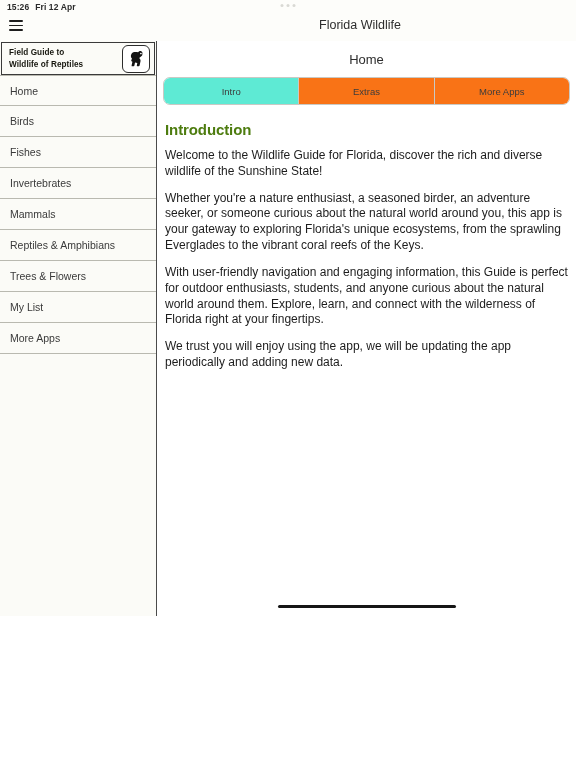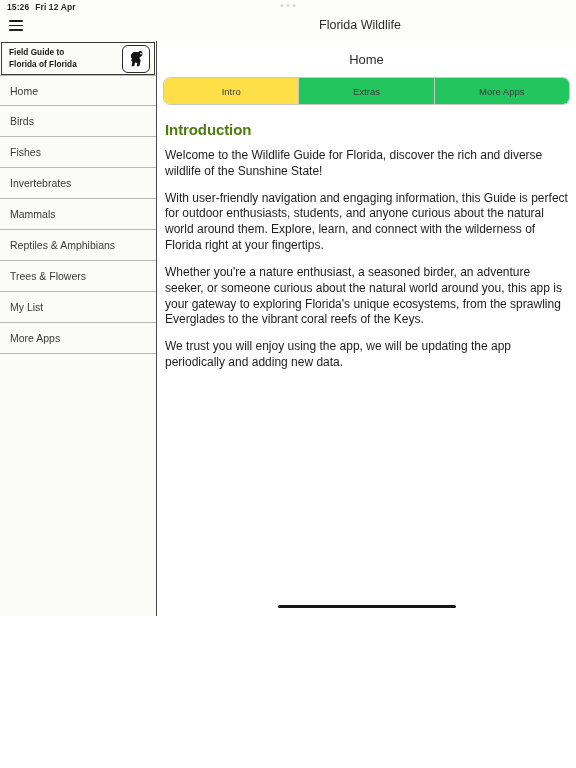--- a/index.html
+++ b/index.html
@@ -191,24 +191,24 @@
   }
   .seg {
     flex: 1 1 0;
     display: flex;
     align-items: center;
     justify-content: center;
     font-size: 9.5px;
     color: #3c3c3c;
     cursor: pointer;
     border-right: 1px solid #c9c9c4;
-    background: #22c55e;
+    background: #f97316;
   }
   .seg:last-child { border-right: none; }
-  .seg.active { background: #fde047; }
+  .seg.active { background: #5eead4; }
 
   
   .article {
     padding: 10px 8px 0 8px;
     color: #1c1c1c;
   }
   .article h1 {
     font-size: 15px;
     font-weight: bold;
     margin: 6px 0 10px 0;
@@ -260,21 +260,21 @@
     <div class="app-title">Florida Wildlife</div>
   </div>
 
   <div class="body-split">
 
     <div class="sidebar">
 
       <div class="brand">
         <div class="brand-text">
           <div>Field Guide to</div>
-          <div>Florida of Florida</div>
+          <div>Wildlife of Reptiles</div>
         </div>
         <div class="brand-logo">
           <svg width="22" height="22" viewBox="0 0 22 22" aria-hidden="true">
             <path fill="#141414" d="M15.6 3.1c-1.0 0-1.9 0.5-2.5 1.2C11.9 4.0 10.6 3.8 9.4 4.0
                      C7.9 4.3 6.8 5.2 6.2 6.4C5.8 7.3 5.8 8.2 6.0 9.0C6.2 9.7 6.6 10.2 7.0 10.6
                      L6.3 12.2C6.1 12.6 6.2 13.0 6.5 13.2L7.4 13.8L6.6 17.4C6.5 17.9 6.8 18.3 7.3 18.3
                      L8.6 18.3C9.0 18.3 9.3 18.0 9.4 17.6L10.0 14.4L12.3 14.9L11.8 17.6
                      C11.7 18.0 12.0 18.3 12.4 18.3L13.7 18.3C14.1 18.3 14.5 18.0 14.6 17.6
                      L15.5 13.2C15.7 12.3 15.5 11.5 15.0 10.9L14.2 9.9L16.3 8.3
                      C17.0 7.8 17.4 7.0 17.4 6.2L17.4 4.6C17.4 4.0 17.0 3.6 16.5 3.4
@@ -329,22 +329,22 @@
             <span>Extras</span>
           </div>
         <div class="seg">
             <span>More Apps</span>
           </div>
       </div>
 
       <div class="article">
         <h1>Introduction</h1>
         <p>Welcome to the Wildlife Guide for Florida, discover the rich and diverse wildlife of the Sunshine State!</p>
+        <p>Whether you're a nature enthusiast, a seasoned birder, an adventure seeker, or someone curious about the natural world around you, this app is your gateway to exploring Florida's unique ecosystems, from the sprawling Everglades to the vibrant coral reefs of the Keys.</p>
         <p>With user-friendly navigation and engaging information, this Guide is perfect for outdoor enthusiasts, students, and anyone curious about the natural world around them. Explore, learn, and connect with the wilderness of Florida right at your fingertips.</p>
-        <p>Whether you're a nature enthusiast, a seasoned birder, an adventure seeker, or someone curious about the natural world around you, this app is your gateway to exploring Florida's unique ecosystems, from the sprawling Everglades to the vibrant coral reefs of the Keys.</p>
         <p>We trust you will enjoy using the app, we will be updating the app periodically and adding new data.</p>
       </div>
 
       <div class="home-indicator"></div>
     </div>
 
   </div>
 </div>
 
 </body></html>

